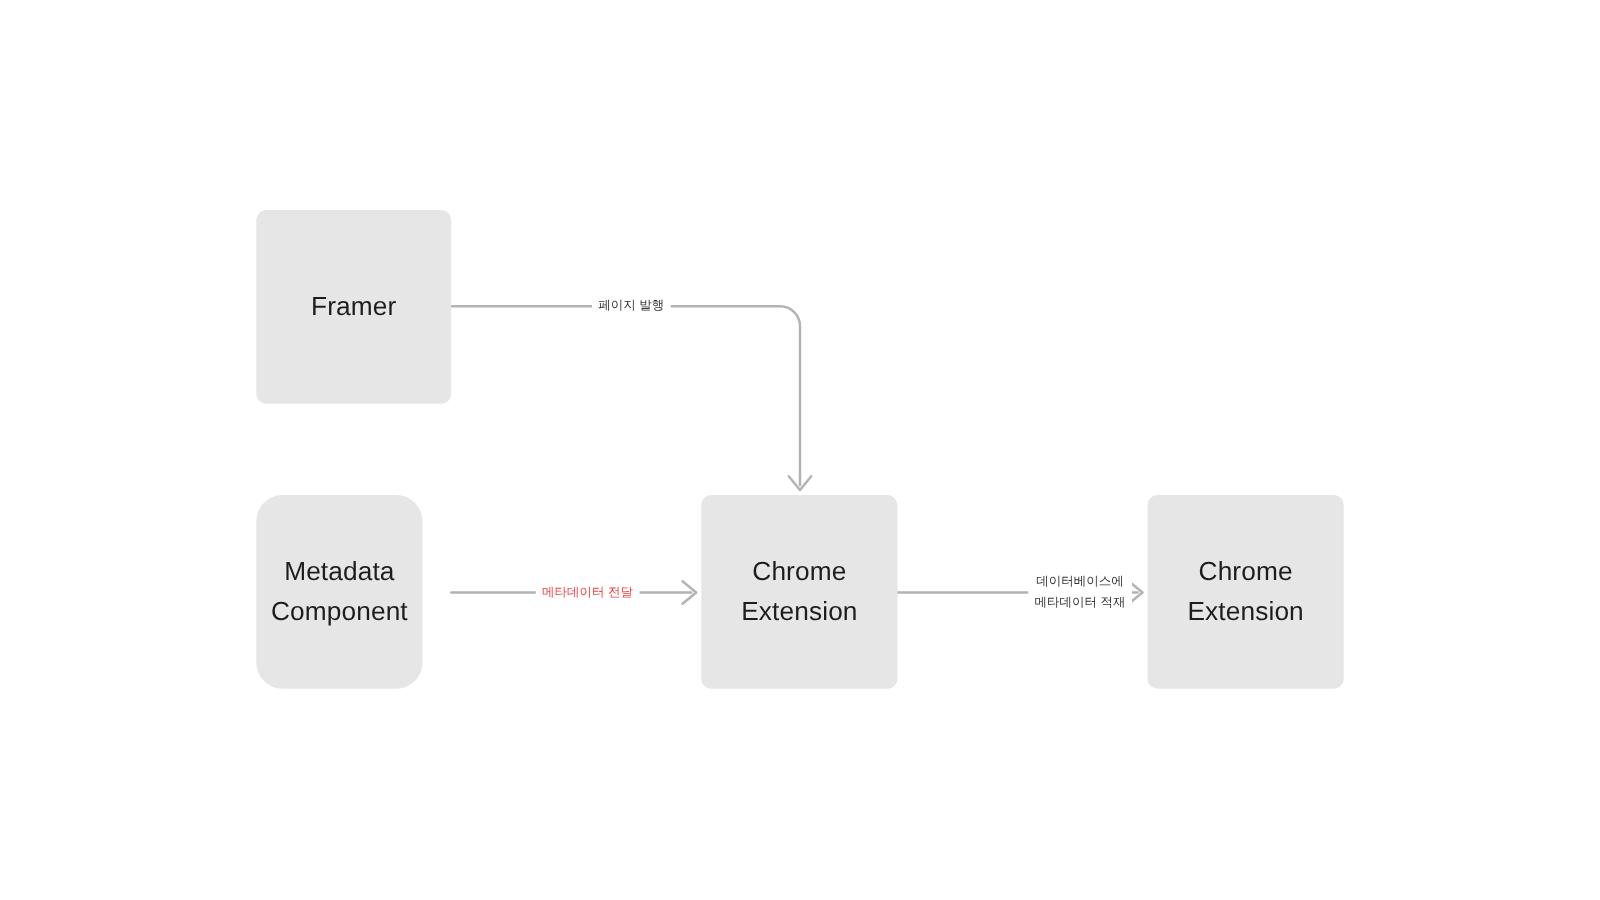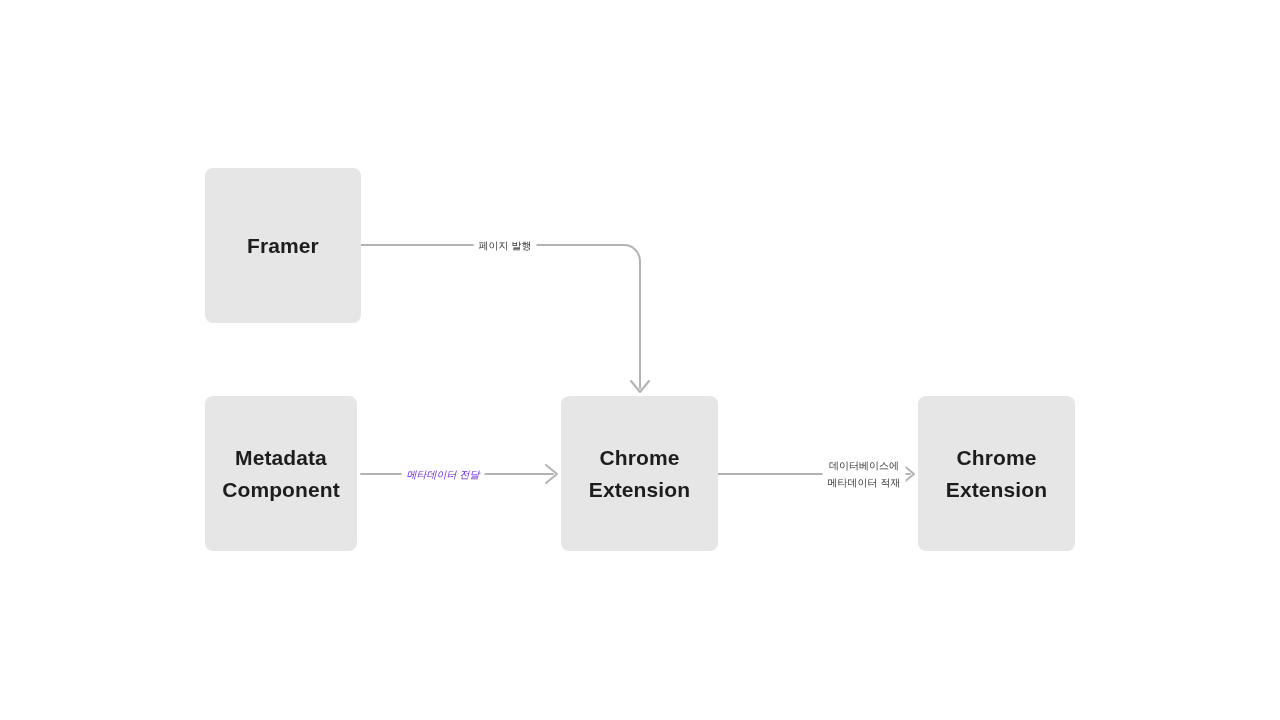--- a/index.html
+++ b/index.html
@@ -25,21 +25,21 @@
     background: #e6e6e6;
     border-radius: 8px;
     display: flex;
     align-items: center;
     justify-content: center;
     text-align: center;
     color: #1d1d1d;
     font-size: 21px;
     line-height: 32px;
     letter-spacing: 0.1px;
-    font-weight: 700;
+    font-weight: 400;
     user-select: none;
   }
   .node-label {
     display: block;
     white-space: pre-line;
   }
   #edges {
     position: absolute;
     left: 0;
     top: 0;
@@ -80,35 +80,35 @@
     <g>
       <path d="M 718 474 H 910" fill="none" stroke="#b3b3b3" stroke-width="2" stroke-linecap="round"></path>
       <path d="M 903 465 L 914 474 L 903 483" fill="none" stroke="#b3b3b3" stroke-width="2" stroke-linecap="round" stroke-linejoin="round"></path>
     </g>
   </svg>
 
   <div class="node" style="left: 205px; top: 168px; width: 156px; height: 155px; background: rgb(230, 230, 230); color: rgb(29, 29, 29);">
     <span class="node-label">Framer</span>
   </div>
 
-  <div class="node" style="left: 205px; top: 396px; width: 152px; height: 155px; background: rgb(230, 230, 230); color: rgb(29, 29, 29);">
+  <div class="node" style="left: 205px; top: 396px; width: 133px; height: 155px; background: rgb(230, 230, 230); color: rgb(29, 29, 29); border-radius: 21px;">
     <span class="node-label">Metadata
 Component</span>
   </div>
 
   <div class="node" style="left: 561px; top: 396px; width: 157px; height: 155px; background: rgb(230, 230, 230); color: rgb(29, 29, 29);">
     <span class="node-label">Chrome
 Extension</span>
   </div>
 
   <div class="node" style="left: 918px; top: 396px; width: 157px; height: 155px; background: rgb(230, 230, 230); color: rgb(29, 29, 29);">
     <span class="node-label">Chrome
 Extension</span>
   </div>
 
   <div class="edge-label" style="left: 505px; top: 245px; color: rgb(52, 52, 52);">페이지 발행</div>
 
-  <div class="edge-label" style="left: 443px; top: 474px; color: #6d28d9; font-style: italic;">메타데이터 전달</div>
+  <div class="edge-label" style="left: 470px; top: 474px; color: #ef4444;">메타데이터 전달</div>
 
   <div class="edge-label" style="left: 864px; top: 474px; color: rgb(52, 52, 52);">데이터베이스에
 메타데이터 적재</div>
 
 </div>
 
 </body></html>

